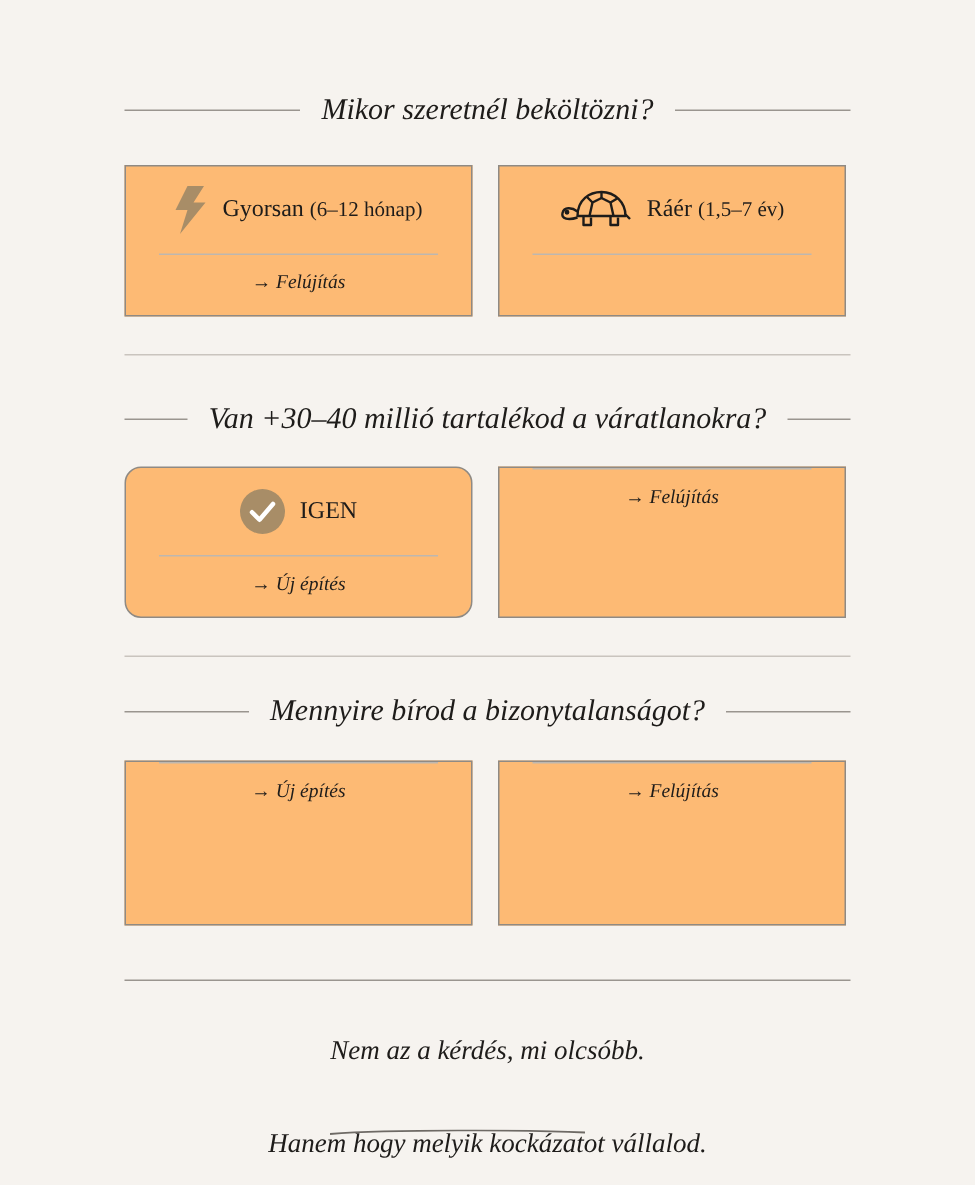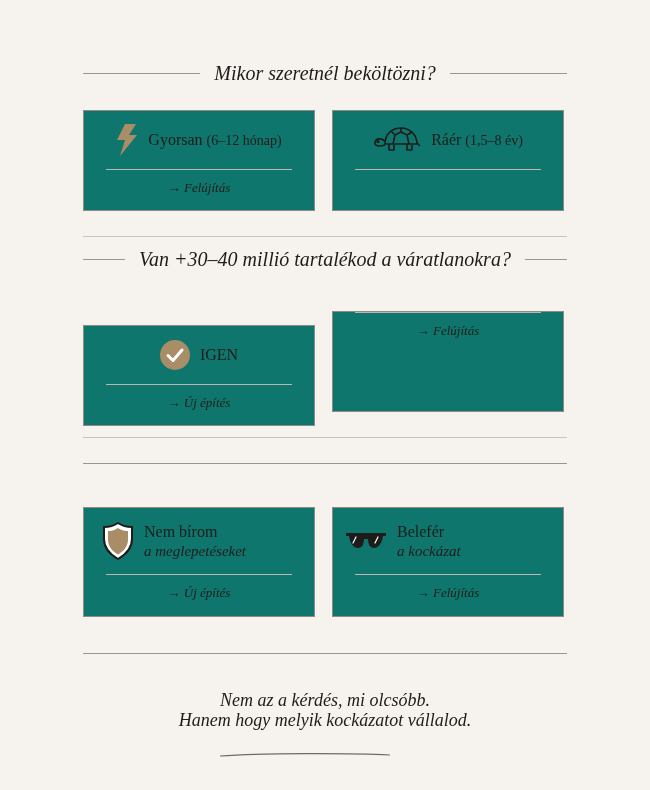--- a/index.html
+++ b/index.html
@@ -28,21 +28,21 @@
   }
 
   .divider {
     position: absolute; left: 83px; width: 484px; height: 1px; background: #c9c4be;
   }
 
   .card {
     position: absolute;
     width: 232px;
     border: 1px solid #8f8a84;
-    background: #0f766e;
+    background: #fdba74;
     box-sizing: border-box;
   }
   .card .top {
     display: flex; align-items: center; justify-content: center;
     height: 58px;
     gap: 10px;
   }
   .card .top.left { justify-content: flex-start; padding-left: 18px; }
   .card .sep {
     margin: 0 22px;
@@ -112,35 +112,35 @@
           <path d="M22 10 L18 6 M34 10 L39 7 M28 7 L28 3"></path>
           <path d="M12 16 C8 13 3 13 2 17 C1 21 6 22 12 20"></path>
           <circle cx="5" cy="16.5" r="0.8" fill="#1e1c1a"></circle>
           <path d="M16 19 L16 25 L21 25 L21 20"></path>
           <path d="M34 19 L34 25 L39 25 L39 20"></path>
           <path d="M44 18 L47 21"></path>
         </svg>
       </span>
       <span class="label">
         <span>Ráér</span>
-        <span class="small">(1,5–8 év)</span>
+        <span class="small">(1,5–7 év)</span>
       </span>
     </div>
     <div class="sep"></div>
   </div>
 
   <div class="divider" style="top:236px;"></div>
 
-  <div class="heading-row" style="top:248px;">
+  <div class="heading-row" style="top:268px;">
     <div class="line"></div>
     <div class="title">Van +30–40 millió tartalékod a váratlanokra?</div>
     <div class="line"></div>
   </div>
 
-  <div class="card" style="left:83px; top:325px; height:101px;">
+  <div class="card" style="left:83px; top:311px; height:101px;border-radius:11px;">
     <div class="top">
       <span class="icon">
         <svg width="30" height="30" viewBox="0 0 30 30">
           <circle cx="15" cy="15" r="15" fill="#a88d67"></circle>
           <path d="M8 15.5 L13 20.5 L22 10" stroke="#ffffff" stroke-width="3" fill="none" stroke-linecap="round" stroke-linejoin="round"></path>
         </svg>
       </span>
       <span class="label">IGEN</span>
     </div>
     <div class="sep"></div>
@@ -149,58 +149,35 @@
 
   <div class="card" style="left:332px; top:311px; height:101px;">
     <div class="sep"></div>
     <div class="bottom">→ Felújítás</div>
   </div>
 
   <div class="divider" style="top:437px;"></div>
 
   <div class="heading-row" style="top:463px;">
     <div class="line"></div>
+    <div class="title">Mennyire bírod a bizonytalanságot?</div>
     <div class="line"></div>
   </div>
 
   <div class="card" style="left:83px; top:507px; height:110px;">
-    <div class="top left" style="height:66px;">
-      <span class="icon">
-        <svg width="32" height="38" viewBox="0 0 32 38">
-          <path d="M16 1 C10 5 5 5 2 5 L2 17 C2 27 9 33 16 37 C23 33 30 27 30 17 L30 5 C27 5 22 5 16 1 Z" fill="#ffffff" stroke="#1e1c1a" stroke-width="2"></path>
-          <path d="M16 6 C11.5 9 8 9 6 9 L6 17.5 C6 25 11 29.5 16 32.5 C21 29.5 26 25 26 17.5 L26 9 C24 9 20.5 9 16 6 Z" fill="#a88d67"></path>
-        </svg>
-      </span>
-      <span class="label label2">
-        <span>Nem bírom</span><br>
-        <span class="sub">a meglepetéseket</span>
-      </span>
-    </div>
     <div class="sep"></div>
     <div class="bottom">→ Új építés</div>
   </div>
 
   <div class="card" style="left:332px; top:507px; height:110px;">
-    <div class="top left" style="height:66px; padding-left:12px;">
-      <span class="icon">
-        <svg width="42" height="20" viewBox="0 0 42 20">
-          <path d="M1 2 L41 2 L41 5 L38 5 C37 13 33 17 29 17 C25 17 23 13 23 8 L19 8 C19 13 17 17 13 17 C9 17 5 13 4 5 L1 5 Z" fill="#1e1c1a"></path>
-          <path d="M8 12 L11 6 M30 12 L33 6" stroke="#ffffff" stroke-width="1.2" stroke-linecap="round"></path>
-        </svg>
-      </span>
-      <span class="label label2">
-        <span>Belefér</span><br>
-        <span class="sub">a kockázat</span>
-      </span>
-    </div>
     <div class="sep"></div>
     <div class="bottom">→ Felújítás</div>
   </div>
 
   <div class="divider" style="top:653px; background:#9a958f;"></div>
 
   <div class="closing" style="top:690px;">Nem az a kérdés, mi olcsóbb.</div>
-  <div class="closing" style="top:710px;">Hanem hogy melyik kockázatot vállalod.</div>
+  <div class="closing" style="top:752px;">Hanem hogy melyik kockázatot vállalod.</div>
   <svg class="underline-swoosh" viewBox="0 0 170 4">
     <path d="M0 3 C40 0 130 0 170 2" stroke="#6e6a65" stroke-width="1.2" fill="none"></path>
   </svg>
 
 </div>
 
 </body></html>

